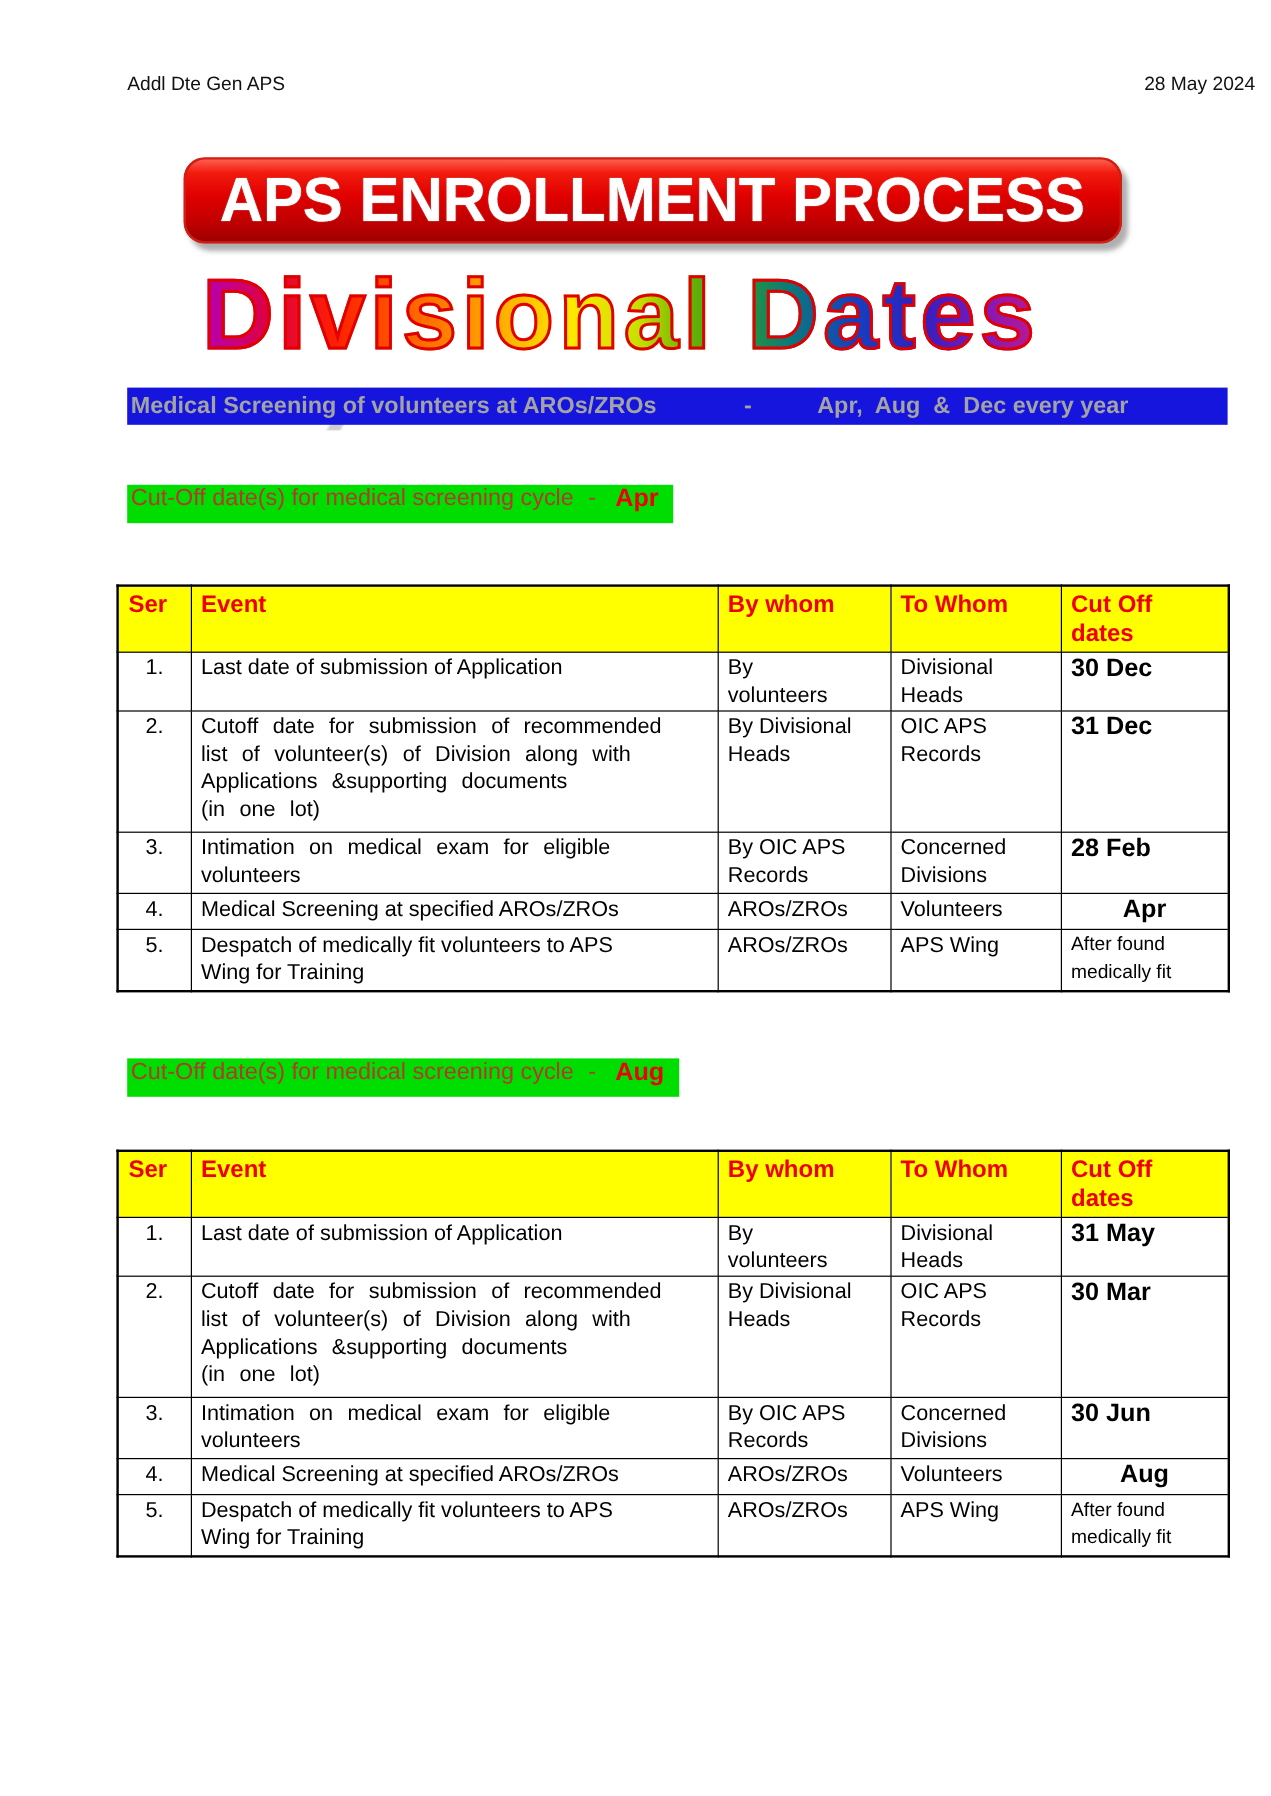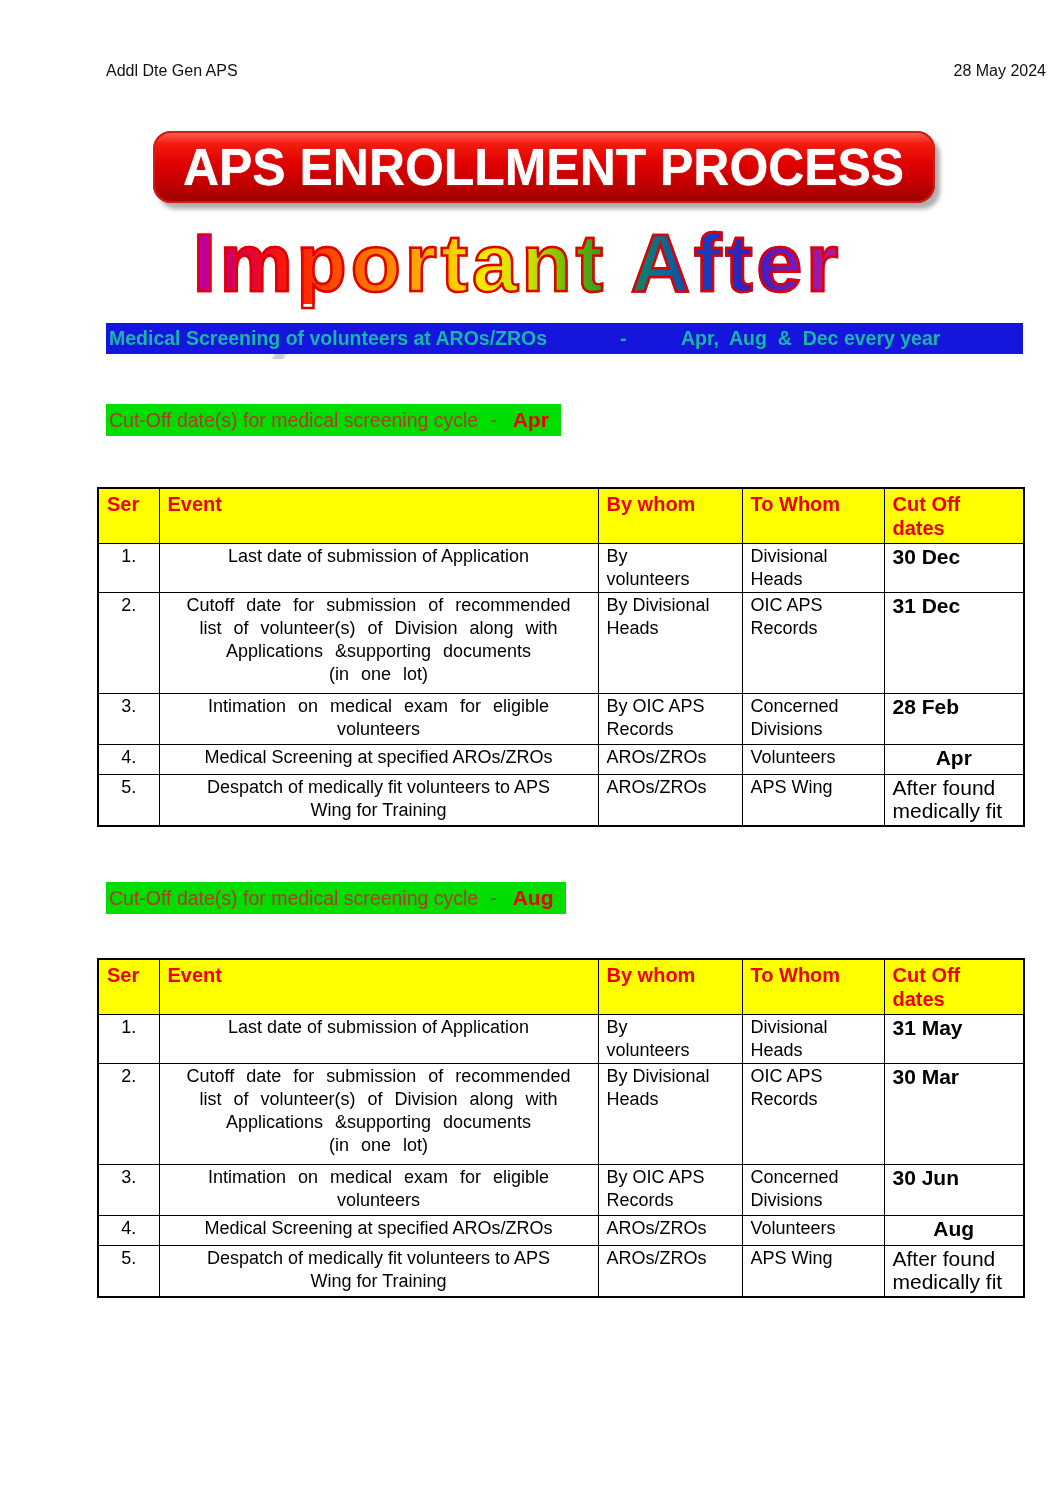--- a/index.html
+++ b/index.html
@@ -46,32 +46,32 @@
     position:relative;z-index:1;display:inline-block;white-space:pre;
     font-size:82px;font-weight:bold;letter-spacing:4px;line-height:1;
     background:linear-gradient(90deg,#b400b4 0%,#e00040 8%,#ff2000 16%,#ff6a00 26%,#ffb000 36%,#ffe800 44%,#c8e000 52%,#6ab400 58%,#2a9a30 64%,#0a7a78 70%,#1440c0 78%,#3020c0 86%,#8018b8 93%,#c01890 100%);
     -webkit-background-clip:text;background-clip:text;
     color:transparent;-webkit-text-stroke:2.5px #e00000;
   }
 
   
   .schedule-bar{
     position:absolute;left:106px;top:323px;width:917px;height:31px;
-    background:#1515dd;color:#14b8a6;font-weight:bold;font-size:19.5px;
+    background:#1515dd;color:#a3a3a3;font-weight:bold;font-size:19.5px;
     display:flex;align-items:center;
   }
   .sb-label{white-space:pre;padding-left:3px;}
   .sb-dash{position:absolute;left:514px;}
   .sb-months{position:absolute;left:575px;white-space:pre;}
 
   
   .highlight{
     position:absolute;left:106px;height:32px;
     background:#00dd00;color:#b03a2e;font-size:19.5px;
-    display:inline-flex;align-items:center;
+    display:inline-flex;
     padding:0 12px 0 3px;white-space:pre;
   }
   .hl-1{top:404px;}
   .hl-2{top:882px;}
   .hl-dash{margin:0 16px 0 12px;}
   .hl-cycle{color:#ee0000;font-weight:bold;font-size:21px;}
 
   
   table.sched{
     position:absolute;left:97px;width:926px;
@@ -83,25 +83,25 @@
   table.sched th, table.sched td{
     border:1px solid #000;vertical-align:top;
     padding:1px 8px;white-space:pre-line;overflow:hidden;
   }
   table.sched{border:2px solid #000;}
   table.sched th{
     background:#ffff00;color:#ee0000;font-size:20px;line-height:24px;
     font-weight:bold;text-align:left;height:50px;padding-top:3px;
   }
   td.c-ser{text-align:center;padding-left:2px;padding-right:2px;}
-  td.c-event{text-align:center;}
+  td.c-event{text-align:left;}
   td.c-event.stretch{word-spacing:7px;}
   td.c-cutoff{font-size:21px;font-weight:bold;line-height:24px;}
   td.c-cutoff.center{text-align:center;}
-  td.c-cutoff.plain{font-size:21px;font-weight:normal;line-height:23px;}
+  td.c-cutoff.plain{font-size:16px;font-weight:normal;line-height:23px;}
   tr.r1 td{height:46px;}
   tr.r2 td{height:98px;}
   tr.r3 td{height:48px;}
   tr.r4 td{height:27px;}
   tr.r5 td{height:48px;}
 </style>
 </head>
 <body>
 
 <div class="page">
@@ -110,21 +110,21 @@
     <span>Addl Dte Gen APS</span>
     <span>28 May 2024</span>
   </div>
 
   <div class="banner">
     <span class="banner-text">APS ENROLLMENT PROCESS</span>
   </div>
 
   <div class="wordart-wrap">
     <span class="wordart-shadow">Important Dates</span>
-    <span class="wordart">Important After</span>
+    <span class="wordart">Divisional Dates</span>
   </div>
 
   <div class="schedule-bar">
     <span class="sb-label">Medical Screening of volunteers at AROs/ZROs</span>
     <span class="sb-dash">-</span>
     <span class="sb-months">Apr,  Aug  &amp;  Dec every year</span>
   </div>
 
   <div class="highlight hl-1">
     <span>Cut-Off date(s) for medical screening cycle</span>

